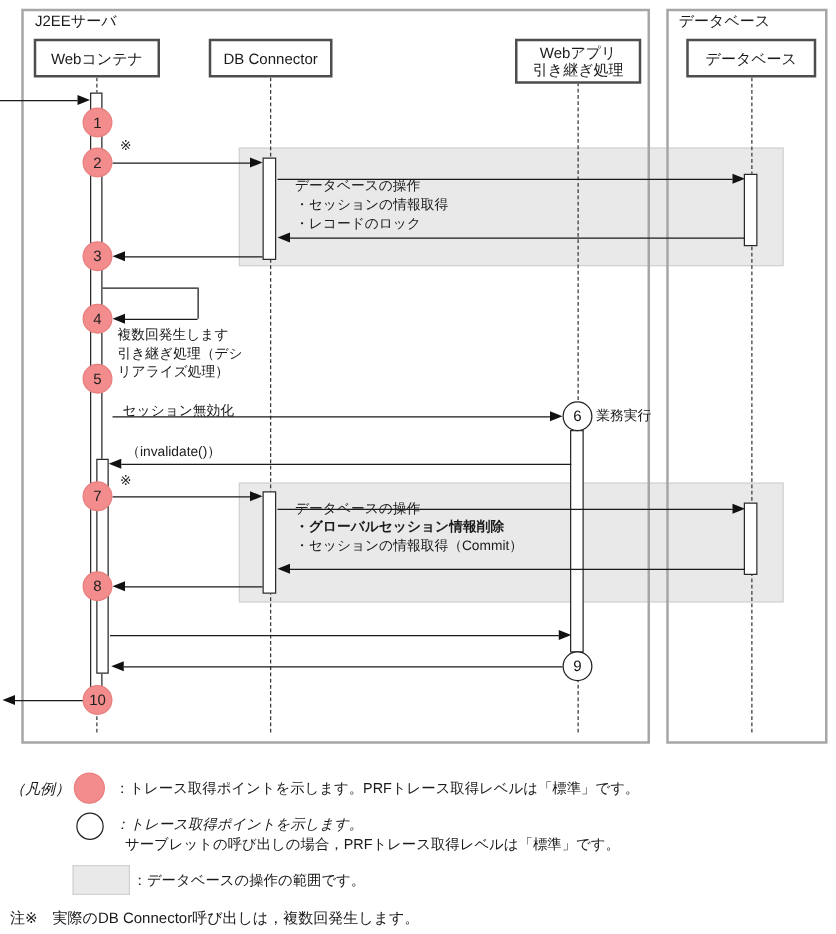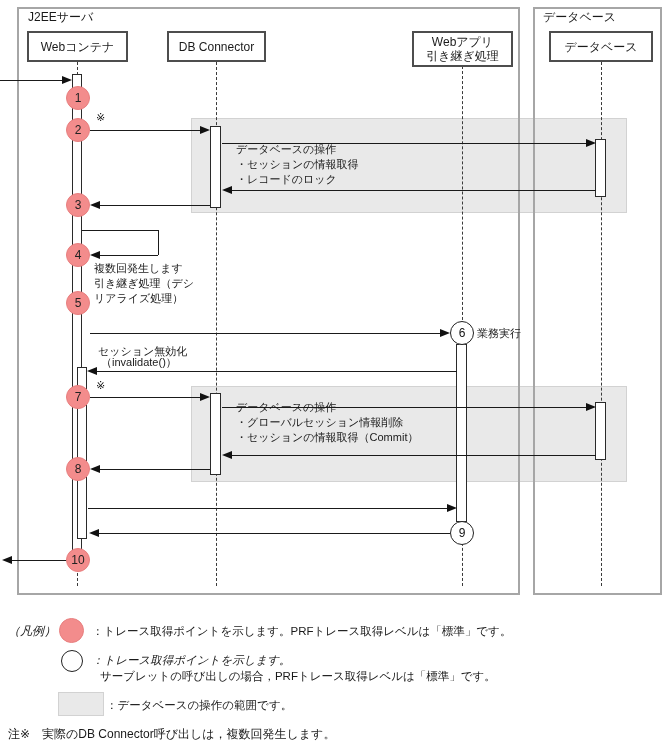--- a/index.html
+++ b/index.html
@@ -146,25 +146,25 @@
   <div class="tp pink" style="left:66px; top:548px;">10</div>
 
   <div class="txt" style="left:96px; top:110px;">※</div>
   <div class="txt" style="left:236px; top:142px;">データベースの操作</div>
   <div class="txt" style="left:236px; top:157px;">・セッションの情報取得</div>
   <div class="txt" style="left:236px; top:172px;text-align:right;">・レコードのロック</div>
   <div class="txt" style="left:94px; top:261px;">複数回発生します</div>
   <div class="txt" style="left:94px; top:276px;">引き継ぎ処理（デシ</div>
   <div class="txt" style="left:94px; top:291px;">リアライズ処理）</div>
   <div class="txt" style="left:477px; top:326px;">業務実行</div>
-  <div class="txt" style="left:98px; top:344px;">セッション無効化</div>
+  <div class="txt" style="left:98px; top:322px;">セッション無効化</div>
   <div class="txt" style="left:101px; top:355px;">（invalidate()）</div>
   <div class="txt" style="left:96px; top:378px;">※</div>
   <div class="txt" style="left:236px; top:400px;">データベースの操作</div>
-  <div class="txt" style="left:236px; top:415px;">・グローバルセッション情報削除</div>
+  <div class="txt" style="left:236px; top:415px;font-weight:bold;">・グローバルセッション情報削除</div>
   <div class="txt" style="left:236px; top:430px;">・セッションの情報取得（Commit）</div>
 
   <div class="leg-txt" style="left:8px; top:624px; font-size:12px;font-style:italic;">（凡例）</div>
   <div class="leg-circle" style="left:59px; top:618px; width:25px; height:25px; background:#f38c8c; border:1px solid #e87f7f;"></div>
   <div class="leg-txt" style="left:92px; top:624px;">：トレース取得ポイントを示します。PRFトレース取得レベルは「標準」です。</div>
   <div class="leg-circle" style="left:61px; top:650px; width:22px; height:22px; background:#fff; border:1px solid #222;"></div>
   <div class="leg-txt" style="left:92px; top:653px;font-style:italic;">：トレース取得ポイントを示します。</div>
   <div class="leg-txt" style="left:100px; top:669px;">サーブレットの呼び出しの場合，PRFトレース取得レベルは「標準」です。</div>
   <div class="leg-swatch" style="left:58px; top:692px; width:46px; height:24px;"></div>
   <div class="leg-txt" style="left:8px; top:727px; font-size:12px;">注※　実際のDB Connector呼び出しは，複数回発生します。</div>

